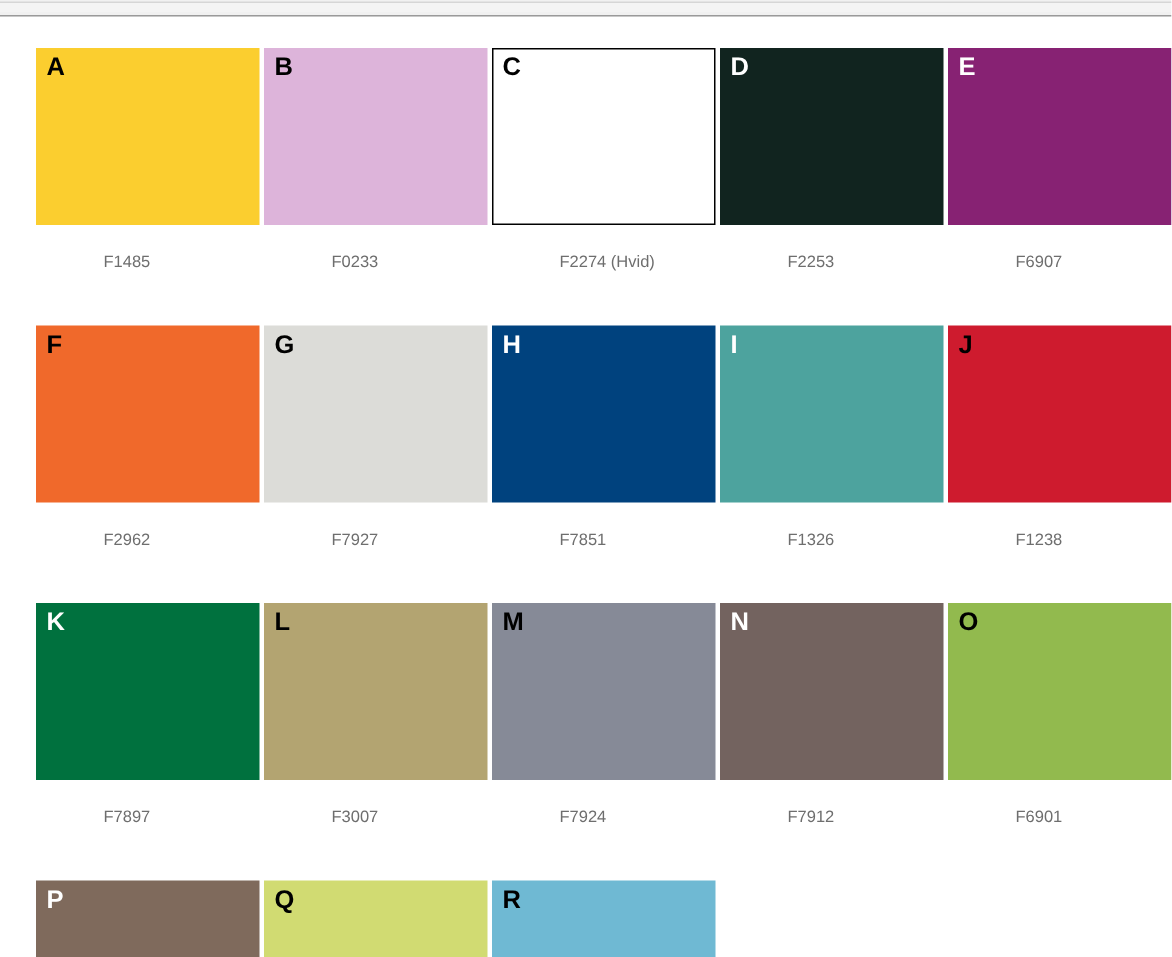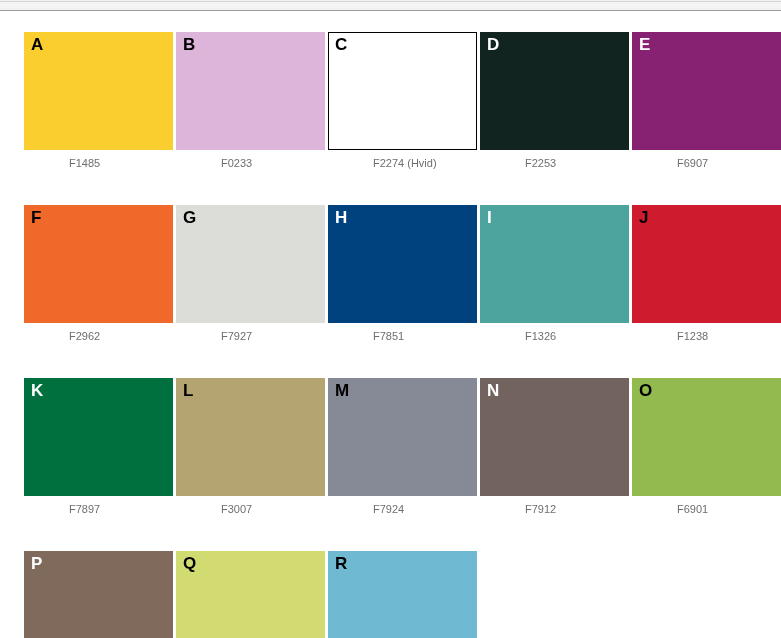--- a/index.html
+++ b/index.html
@@ -71,21 +71,21 @@
     font-size: 17px;
     font-weight: bold;
     line-height: 1.1;
     letter-spacing: 0px;
   }
   .swatch-chip.outlined .swatch-letter {
     top: 3px;
     left: 6px;
   }
   .swatch-code {
-    margin-top: 7px;
+    margin-top: 19px;
     font-family: "Liberation Sans", sans-serif;
     font-size: 11px;
     color: #6e6e6e;
     line-height: 13px;
     white-space: nowrap;
     padding-left: 45px;
   }
 </style>
 </head>
 <body>

